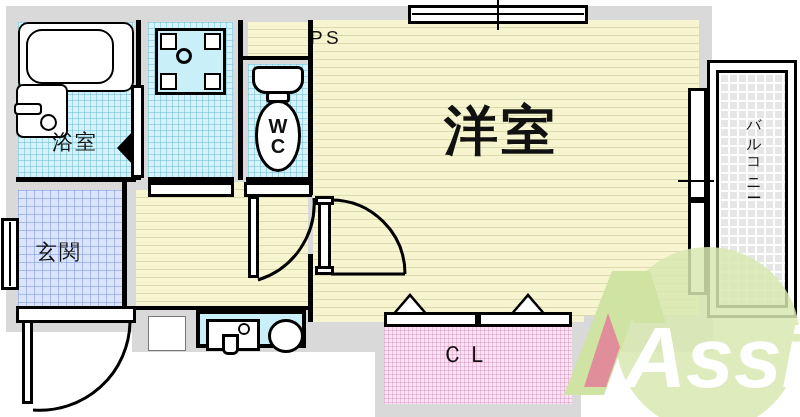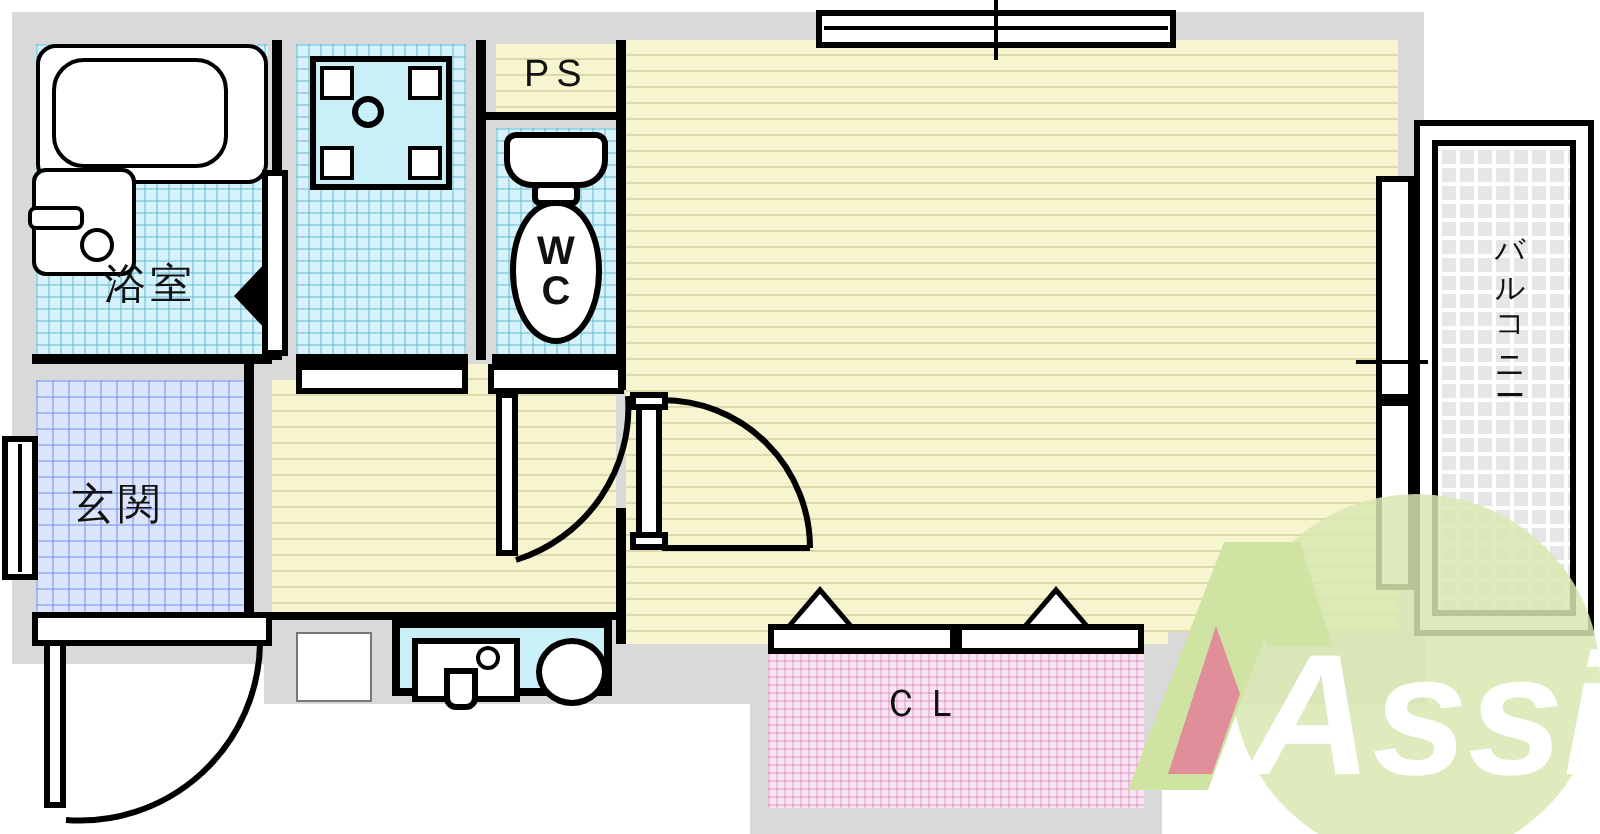--- a/index.html
+++ b/index.html
@@ -63,21 +63,21 @@
     position:absolute;
     color:#111;
     white-space:nowrap;
     letter-spacing:.10em;
     font-weight:500;
     user-select:none;
   }
   .lbl-big{font-size:54px;font-weight:600;letter-spacing:.06em;}
   .lbl-mid{font-size:21px;}
   .lbl-sm{font-size:17px;}
-  .lbl-ps{font-size:19px;letter-spacing:.18em;}
+  .lbl-ps{font-size:19px;letter-spacing:.18em;margin-left:48px;}
   .lbl-vert{
     writing-mode:vertical-rl;
     text-orientation:upright;
     font-size:15px;letter-spacing:.22em;
   }
 
   
   .fix{position:absolute;box-sizing:border-box;}
   .tub{
     background:#fff;border:2px solid #000;border-radius:10px;
@@ -157,20 +157,21 @@
 
   <div class="abs wall" style="left:132px;top:300px;width:256px;height:52px;"></div>
 
   <div class="abs wall" style="left:375px;top:316px;width:206px;height:101px;"></div>
   <div class="abs wall" style="left:553px;top:300px;width:160px;height:52px;"></div>
 
   <div class="abs r-yellow" style="left:313px;top:20px;width:386px;height:296px;"></div>
 
   <div class="abs r-yellow" style="left:313px;top:300px;width:271px;height:22px;"></div>
 
+  <div class="lbl lbl-big" style="left:444px;top:95px;">洋室</div>
 
   <div class="abs r-cyan" style="left:18px;top:22px;width:116px;height:155px;"></div>
 
   <div class="fix tub" style="left:18px;top:22px;width:116px;height:70px;">
     <div class="tub-in"></div>
   </div>
 
   <div class="fix vanity" style="left:16px;top:84px;width:52px;height:54px;">
     <div class="vanity-tap" style="left:-4px;top:17px;width:24px;height:8px;border-radius:4px;"></div>
     <div class="vanity-bowl" style="left:22px;top:28px;width:13px;height:13px;"></div>
@@ -211,21 +212,21 @@
   <div class="fix kitchen" style="left:196px;top:310px;width:110px;height:38px;">
     <div class="sinkbox" style="left:6px;top:5px;width:48px;height:26px;"></div>
     <div class="knob" style="left:38px;top:9px;width:8px;height:8px;"></div>
     <div class="faucet" style="left:22px;top:20px;width:11px;height:15px;"></div>
     <div class="burner" style="left:68px;top:5px;width:30px;height:28px;"></div>
   </div>
 
   <div class="abs r-white bd1" style="left:148px;top:316px;width:38px;height:35px;border-color:#777;"></div>
 
   <div class="abs r-pink" style="left:384px;top:322px;width:188px;height:82px;"></div>
-  <div class="lbl lbl-sm" style="left:441px;top:339px;font-size:19px;letter-spacing:.1em;">ＣＬ</div>
+  <div class="lbl lbl-sm" style="left:441px;top:339px;font-size:23px;letter-spacing:.1em;">ＣＬ</div>
 
   <div class="abs win" style="left:384px;top:312px;width:94px;height:15px;"></div>
   <div class="abs win" style="left:478px;top:312px;width:94px;height:15px;"></div>
   <div class="fold-tri" style="left:393px;top:293px;">
     <div class="fold-tri-in" style="left:-13px;top:4px;"></div>
   </div>
   <div class="fold-tri" style="left:511px;top:293px;">
     <div class="fold-tri-in" style="left:-13px;top:4px;"></div>
   </div>
 

